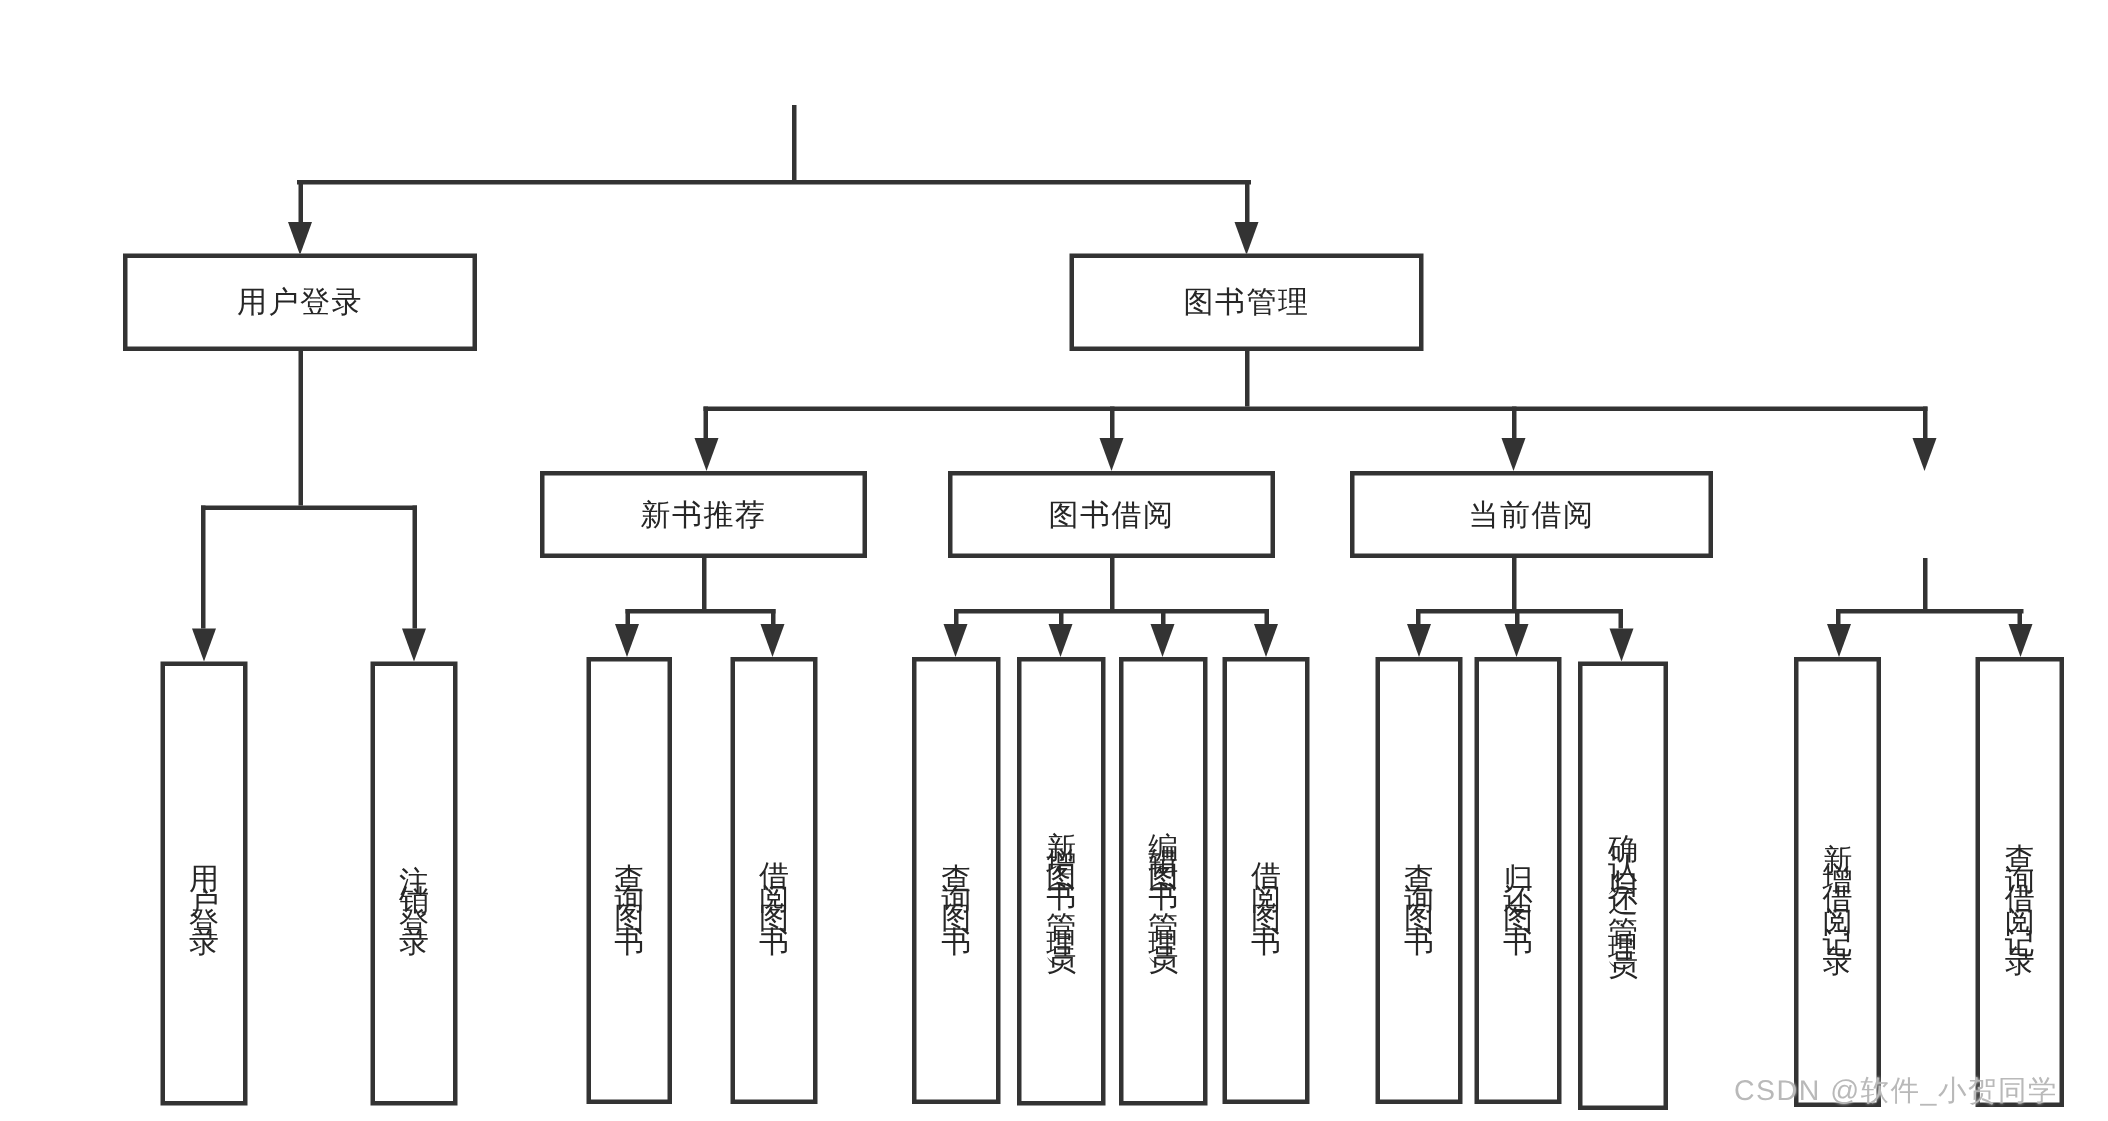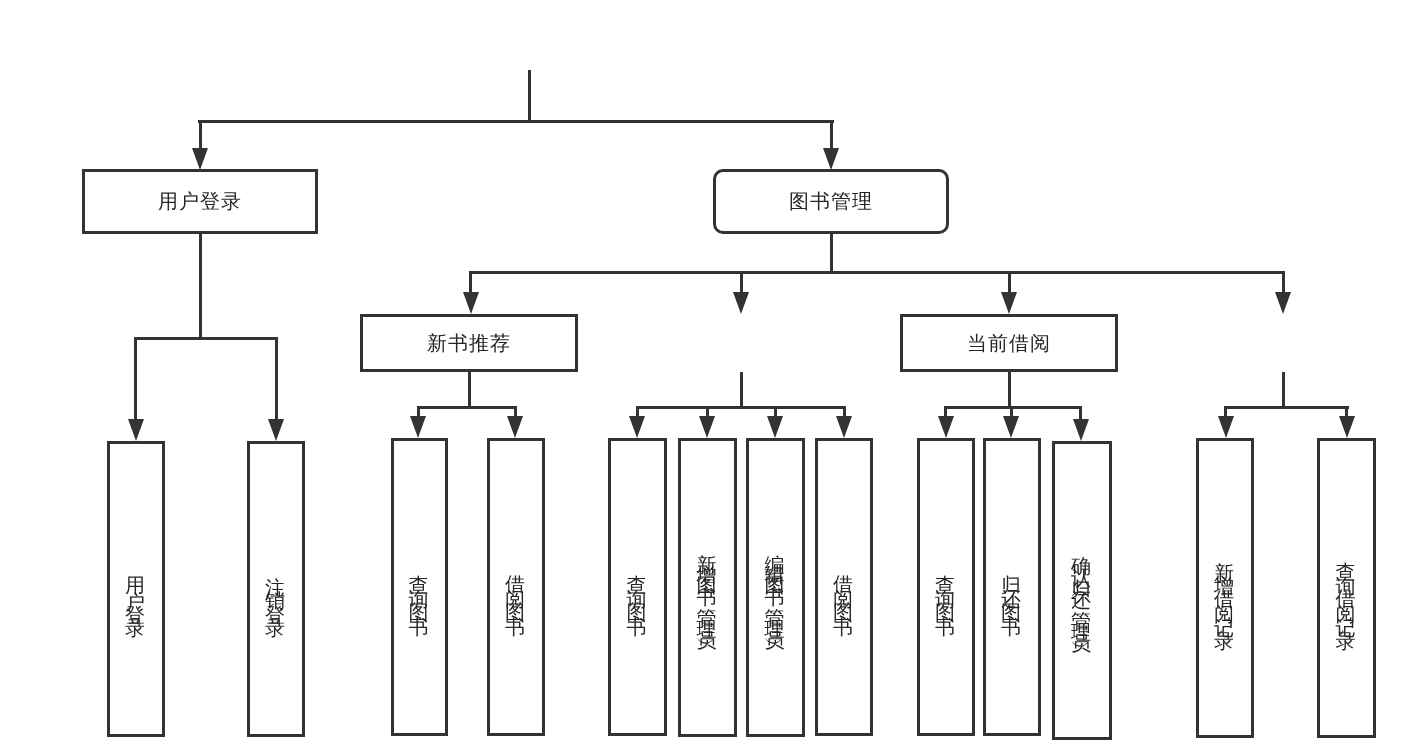--- a/index.html
+++ b/index.html
@@ -79,21 +79,21 @@
   <div class="line" style="left:528px; top:70px; width:3px; height:50px;"></div>
   <div class="line" style="left:198px; top:120px; width:636px; height:3px;"></div>
   <div class="line" style="left:199px; top:120px; width:3px; height:28px;"></div>
   <div class="arrow" style="left:192px; top:148px;"></div>
   <div class="line" style="left:830px; top:120px; width:3px; height:28px;"></div>
   <div class="arrow" style="left:823px; top:148px;"></div>
 
   <div class="hbox" style="left:82px; top:169px; width:236px; height:65px;">
     <span>用户登录</span>
   </div>
-  <div class="hbox" style="left:713px; top:169px; width:236px; height:65px;border-radius:10px;">
+  <div class="hbox" style="left:713px; top:169px; width:236px; height:65px;">
     <span>图书管理</span>
   </div>
 
   <div class="line" style="left:199px; top:234px; width:3px; height:103px;"></div>
   <div class="line" style="left:134px; top:337px; width:144px; height:3px;"></div>
   <div class="line" style="left:134px; top:337px; width:3px; height:82px;"></div>
   <div class="arrow" style="left:128px; top:419px;"></div>
   <div class="line" style="left:275px; top:337px; width:3px; height:82px;"></div>
   <div class="arrow" style="left:268px; top:419px;"></div>
 
@@ -104,21 +104,24 @@
   <div class="line" style="left:740px; top:271px; width:3px; height:21px;"></div>
   <div class="arrow" style="left:733px; top:292px;"></div>
   <div class="line" style="left:1008px; top:271px; width:3px; height:21px;"></div>
   <div class="arrow" style="left:1001px; top:292px;"></div>
   <div class="line" style="left:1282px; top:271px; width:3px; height:21px;"></div>
   <div class="arrow" style="left:1275px; top:292px;"></div>
 
   <div class="hbox" style="left:360px; top:314px; width:218px; height:58px;">
     <span>新书推荐</span>
   </div>
-  <div class="hbox" style="left:900px; top:314px; width:218px; height:58px;">
+  <div class="hbox" style="left:632px; top:314px; width:218px; height:58px;">
+    <span>图书借阅</span>
+  </div>
+  <div class="hbox" style="left:900px; top:314px; width:242px; height:58px;">
     <span>当前借阅</span>
   </div>
 
   <div class="line" style="left:468px; top:372px; width:3px; height:34px;"></div>
   <div class="line" style="left:417px; top:406px; width:100px; height:3px;"></div>
   <div class="line" style="left:417px; top:406px; width:3px; height:10px;"></div>
   <div class="arrow" style="left:410px; top:416px;"></div>
   <div class="line" style="left:514px; top:406px; width:3px; height:10px;"></div>
   <div class="arrow" style="left:507px; top:416px;"></div>
 
@@ -186,14 +189,15 @@
     <span class="tight">确认归还（管理员）</span>
   </div>
 
   <div class="vbox" style="left:1196px; top:438px; width:58px; height:300px;">
     <span>新增借阅记录</span>
   </div>
   <div class="vbox" style="left:1317px; top:438px; width:59px; height:300px;">
     <span>查询借阅记录</span>
   </div>
 
+  <div class="watermark">CSDN @软件_小贺同学</div>
 
 </div>
 
 </body></html>

